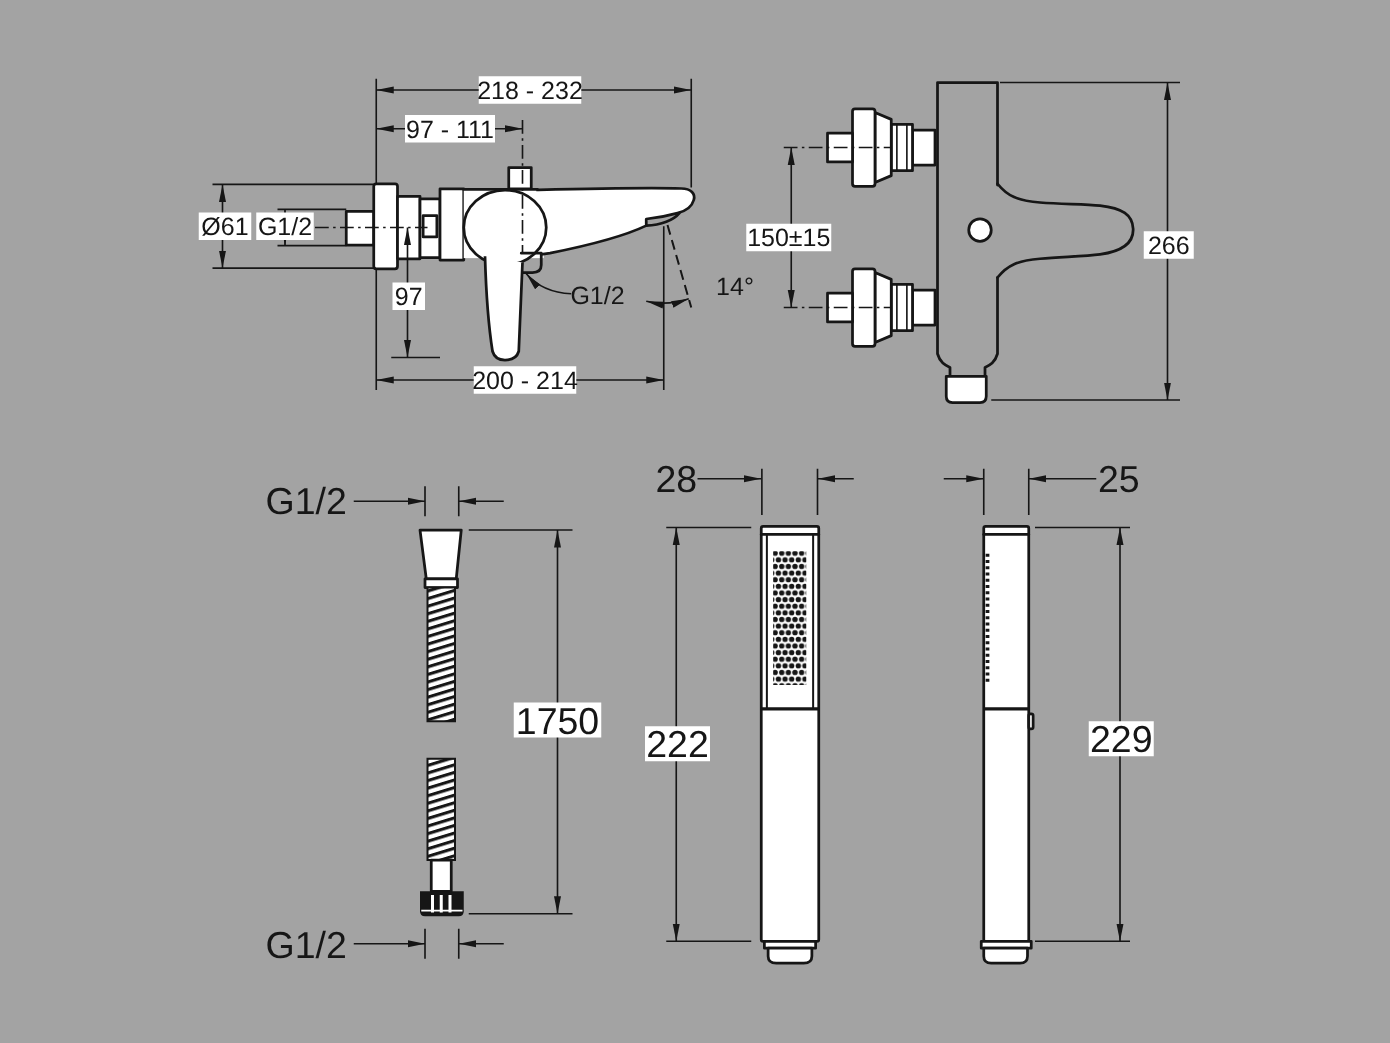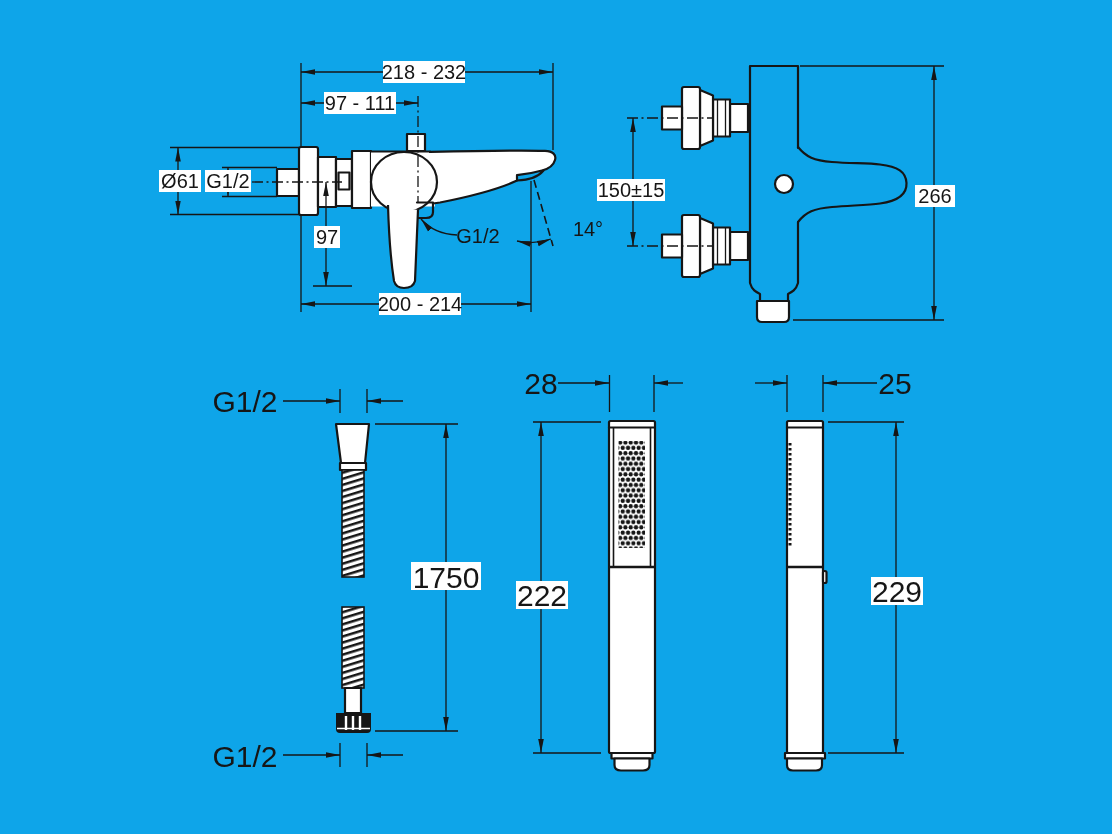--- a/index.html
+++ b/index.html
@@ -1,16 +1,16 @@
 <!DOCTYPE html>
 <html><head>
 <meta charset="utf-8">
 <style>
   html,body{margin:0;padding:0;background:#ffffff;}
-  #stage{position:relative;width:1112px;height:834px;background:#0ea5e9;overflow:hidden;text-align:right;}
+  #stage{position:relative;width:1112px;height:834px;background:#a3a3a3;overflow:hidden;text-align:right;}
   svg text{font-family:"Liberation Sans","DejaVu Sans",sans-serif;fill:#161616;}
   .fs-t{font-size:20px;}
   .fs-b{font-size:30px;}
   .ol{stroke:#161616;stroke-width:2.2;fill:#ffffff;stroke-linejoin:round;}
   .olk{stroke:#161616;stroke-width:2.2;fill:none;stroke-linejoin:round;stroke-linecap:round;}
   .dim{stroke:#161616;stroke-width:1.3;fill:none;}
   .ext{stroke:#161616;stroke-width:1.3;fill:none;}
   .cl{stroke:#161616;stroke-width:1.3;fill:none;stroke-dasharray:11 3.5 2 3.5;}
   .dsh{stroke:#161616;stroke-width:1.6;fill:none;stroke-dasharray:8 4.5;}
   .mask{fill:#ffffff;stroke:none;}

